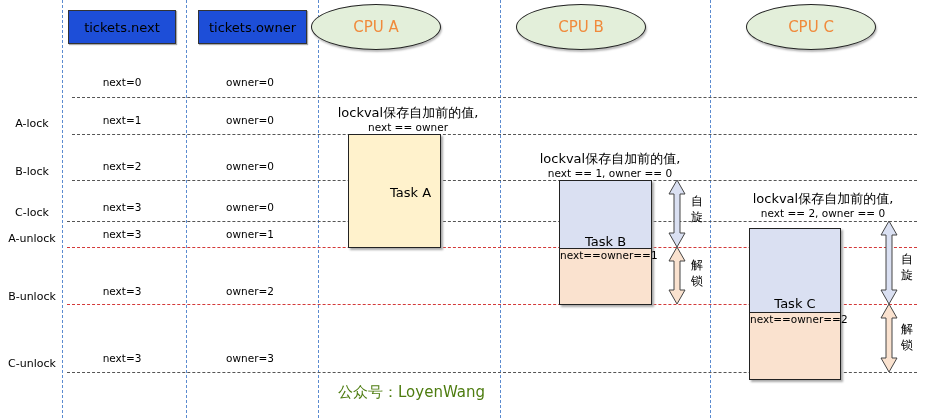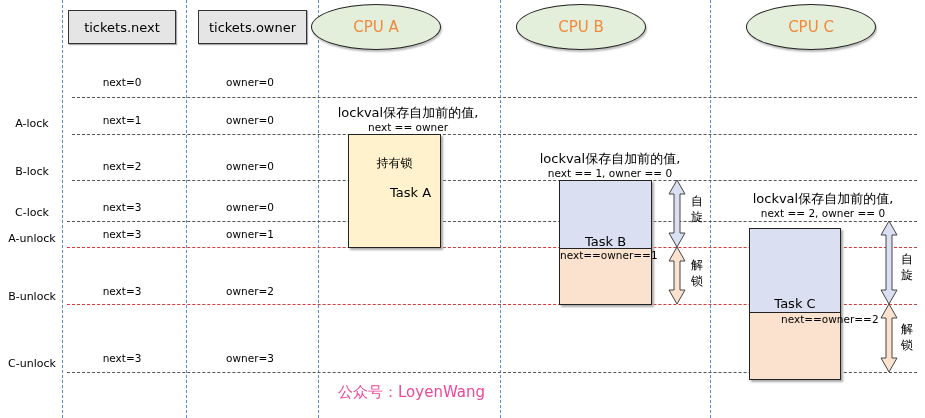--- a/index.html
+++ b/index.html
@@ -1,35 +1,35 @@
 <!DOCTYPE html>
 <html><head>
 <meta charset="utf-8">
 <style>
   html, body { margin:0; padding:0; background:#ffffff; }
   body { width:925px; height:418px; position:relative; overflow:hidden;
          font-family:"DejaVu Sans", "Liberation Sans", sans-serif; color:#000; }
   .vline { position:absolute; top:0; height:418px; width:0; border-left:1.5px dashed #5b8bd0; }
   .hline { position:absolute; height:0; border-top:1.5px dashed #555; }
   .hline.red { border-top-color:#d33a3a; }
-  .hbox { position:absolute; border:1.5px solid #333; background:#e5e5e5; font-size:13px;
+  .hbox { position:absolute; border:1.5px solid #333; background:#1d4ed8; font-size:13px;
           display:flex; align-items:center; justify-content:center; box-shadow:1px 1px 1px #aaa; }
   .cpu { position:absolute; width:128px; height:44px; border:1.3px solid #222; border-radius:50%;
          background:#e3efda; color:#f08a3b; font-size:15px; display:flex; align-items:center;
          justify-content:center; box-shadow:1px 2px 2px #bbb; }
   .rowlab { position:absolute; font-size:11px; width:60px; text-align:center; }
   .cell { position:absolute; font-size:10.5px; text-align:center; }
   .note { position:absolute; font-size:13px; text-align:center; line-height:13px; white-space:nowrap; }
   .task { position:absolute; border:1.3px solid #222; box-shadow:2px 2px 2px #aaa; }
   .task .top { position:absolute; left:0; right:0; top:0; background:#dae0f2; }
   .task .bot { position:absolute; left:0; right:0; bottom:0; background:#fae2cf; border-top:1.3px solid #222; }
   .tlabel { position:absolute; left:0; right:0; text-align:center; font-size:13px; }
   .tsub { position:absolute; left:0; right:0; text-align:center; font-size:10.5px; white-space:nowrap; }
   .vtext { position:absolute; font-size:12px; line-height:16px; width:14px; text-align:center; }
-  .footer { position:absolute; font-size:15px; color:#ec4899; }
+  .footer { position:absolute; font-size:15px; color:#4d7c0f; }
   svg.arrow { position:absolute; overflow:visible; }
 </style>
 </head>
 <body>
 
 <div class="vline" style="left:62px;"></div>
 <div class="vline" style="left:186px;"></div>
 <div class="vline" style="left:318px;"></div>
 <div class="vline" style="left:500px;"></div>
 <div class="vline" style="left:710px;"></div>
@@ -68,42 +68,41 @@
 <div class="cell" style="left:200px; width:100px; top:228px;">owner=1</div>
 <div class="cell" style="left:72px; width:100px; top:285px;">next=3</div>
 <div class="cell" style="left:200px; width:100px; top:285px;">owner=2</div>
 <div class="cell" style="left:72px; width:100px; top:352px;">next=3</div>
 <div class="cell" style="left:200px; width:100px; top:352px;">owner=3</div>
 
 <div class="note" style="left:320px; width:176px; top:106px;">lockval保存自加前的值,</div>
 <div class="note" style="left:320px; width:176px; top:121px; font-size:10.5px;">next == owner</div>
 
 <div class="task" style="left:348px; top:134px; width:91px; height:112px; background:#fff2cc;">
-  <div class="tlabel" style="top:20px; font-size:12px;">持有锁</div>
   <div class="tlabel" style="top:50px;margin-left:32px;">Task A</div>
 </div>
 
 <div class="note" style="left:515px; width:190px; top:152px;">lockval保存自加前的值,</div>
 <div class="note" style="left:515px; width:190px; top:167px; font-size:10.5px;">next == 1, owner == 0</div>
 
 <div class="task" style="left:559px; top:180px; width:91px; height:123px;">
   <div class="top" style="height:67px;"></div>
   <div class="bot" style="height:55px;"></div>
   <div class="tlabel" style="top:53px;">Task B</div>
   <div class="tsub" style="top:68px;">next==owner==1</div>
 </div>
 
 <div class="note" style="left:728px; width:190px; top:192px;">lockval保存自加前的值,</div>
 <div class="note" style="left:728px; width:190px; top:207px; font-size:10.5px;">next == 2, owner == 0</div>
 
 <div class="task" style="left:749px; top:221px; width:90px; height:150px;margin-top:7px;">
   <div class="top" style="height:83px;"></div>
   <div class="bot" style="height:66px;"></div>
   <div class="tlabel" style="top:67px;">Task C</div>
-  <div class="tsub" style="top:84px;padding-left:31px;">next==owner==2</div>
+  <div class="tsub" style="top:84px;">next==owner==2</div>
 </div>
 
 <svg class="arrow" style="left:668px; top:180px;" width="20" height="124">
   <polygon points="9,0 17,14 12,14 12,53 17,53 9,67 1,53 6,53 6,14 1,14" fill="#dae0f2" stroke="#444" stroke-width="1"></polygon>
   <polygon points="9,67 17,81 12,81 12,110 17,110 9,124 1,110 6,110 6,81 1,81" fill="#fae2cf" stroke="#444" stroke-width="1"></polygon>
 </svg>
 <div class="vtext" style="left:690px; top:193px;"><span>自</span><br><span>旋</span></div>
 <div class="vtext" style="left:690px; top:257px;"><span>解</span><br><span>锁</span></div>
 
 <svg class="arrow" style="left:880px; top:221px;" width="20" height="151">

